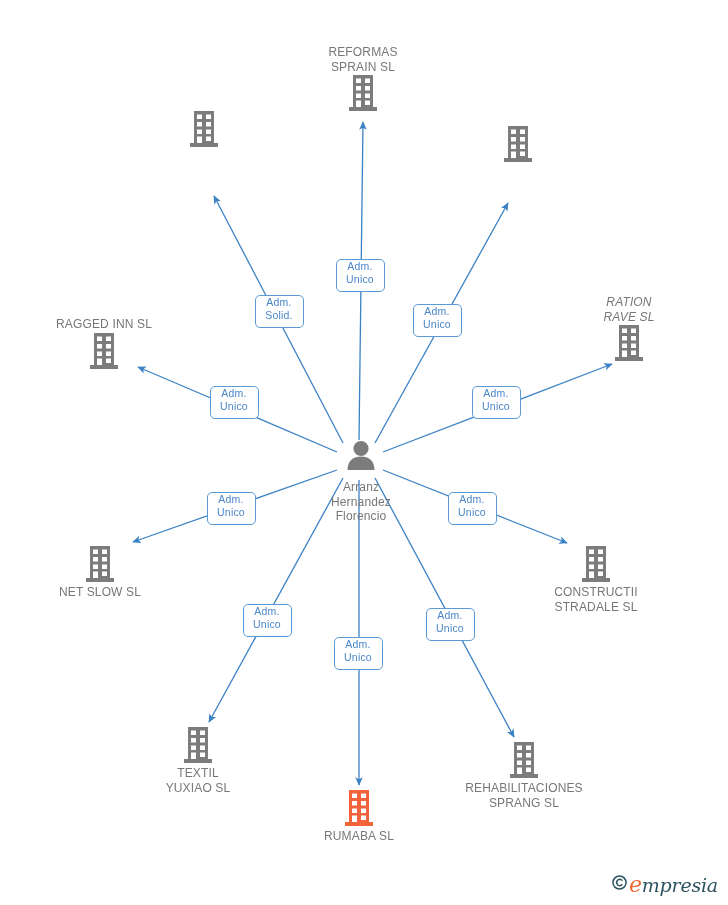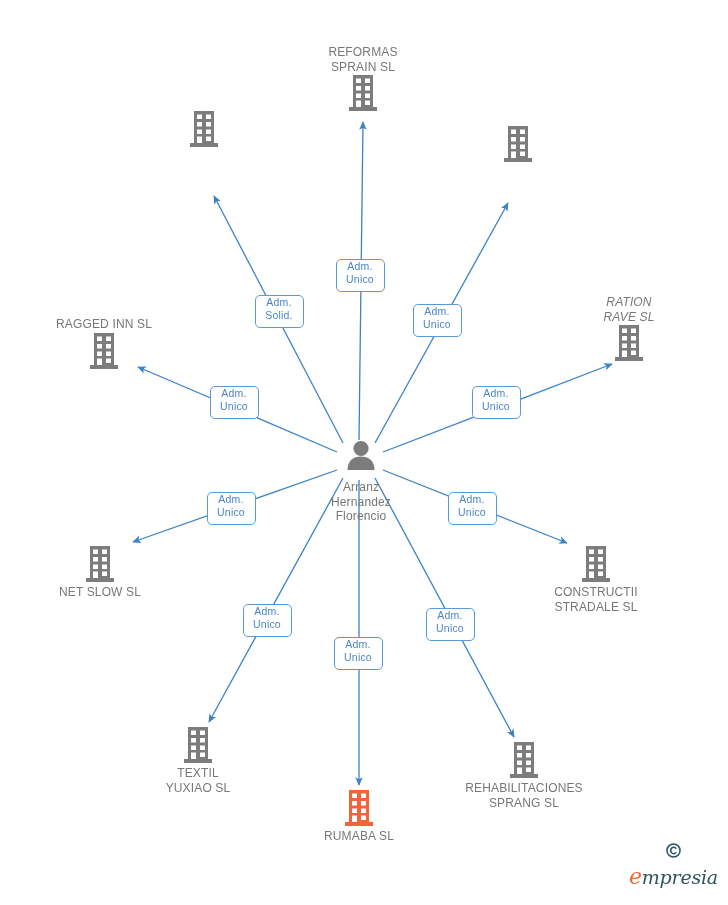--- a/index.html
+++ b/index.html
@@ -56,25 +56,24 @@
     white-space: pre-line;
     box-sizing: border-box;
     width: 49px;
     margin-left: -24.5px;
     margin-top: -16px;
   }
 
   #footer {
     position: absolute;
     right: 10px;
-    bottom: 16px;
+    bottom: 8px;
     display: flex;
     align-items: center;
     gap: 2px;
-    flex-direction: column;
   }
   #footer .brand {
     font-family: "DejaVu Serif", serif;
     font-style: italic;
     font-size: 19px;
     letter-spacing: -0.2px;
     color: #2c5360;
   }
   #footer .brand .e { color: #ef6a37; font-size: 22px; }
 </style>

